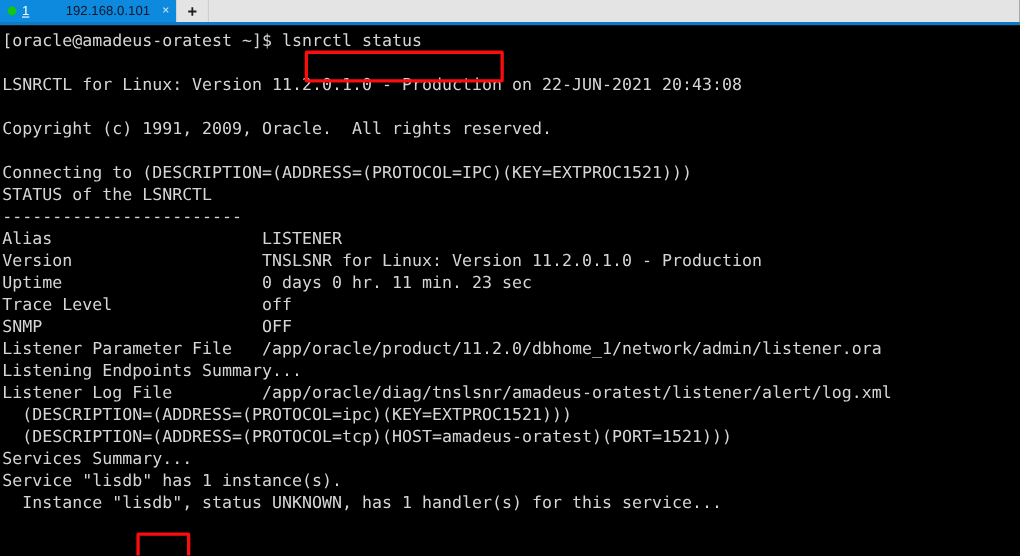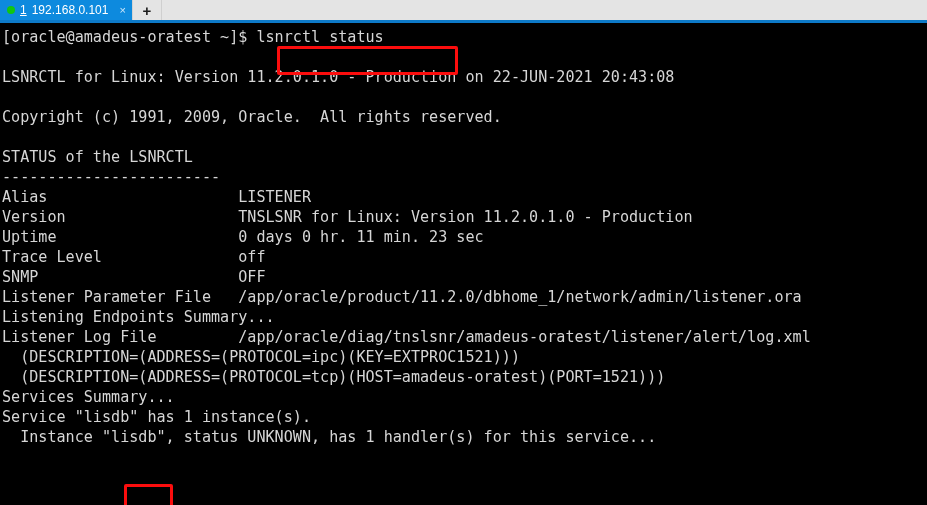--- a/index.html
+++ b/index.html
@@ -43,22 +43,23 @@
     background: #12c712;
     flex: 0 0 auto;
   }
   .tab-index {
     text-decoration: underline;
     font-size: 12px;
     color: #ffffff;
   }
   .tab-title {
     font-size: 12px;
-    color: #ffffff;
+    color: #0f172a;
     white-space: nowrap;
+    margin-left: 28px;
   }
   .tab-close {
     margin-left: 6px;
     font-size: 11px;
     color: #cfe8fa;
     line-height: 1;
     cursor: pointer;
   }
   .newtab {
     width: 28px;
@@ -133,20 +134,21 @@
 </div>
 
 <div class="terminal">
   <div id="terminal-lines">
       <div class="term-line">[oracle@amadeus-oratest ~]$ lsnrctl status</div>
       <div class="term-line blank">&nbsp;</div>
       <div class="term-line">LSNRCTL for Linux: Version 11.2.0.1.0 - Production on 22-JUN-2021 20:43:08</div>
       <div class="term-line blank">&nbsp;</div>
       <div class="term-line">Copyright (c) 1991, 2009, Oracle.  All rights reserved.</div>
       <div class="term-line blank">&nbsp;</div>
+      <div class="term-line">Connecting to (DESCRIPTION=(ADDRESS=(PROTOCOL=IPC)(KEY=EXTPROC1521)))</div>
       <div class="term-line">STATUS of the LSNRCTL</div>
       <div class="term-line">------------------------</div>
       <div class="term-line">Alias                     LISTENER</div>
       <div class="term-line">Version                   TNSLSNR for Linux: Version 11.2.0.1.0 - Production</div>
       <div class="term-line">Uptime                    0 days 0 hr. 11 min. 23 sec</div>
       <div class="term-line">Trace Level               off</div>
       <div class="term-line">SNMP                      OFF</div>
       <div class="term-line">Listener Parameter File   /app/oracle/product/11.2.0/dbhome_1/network/admin/listener.ora</div>
       <div class="term-line">Listening Endpoints Summary...</div>
       <div class="term-line">Listener Log File         /app/oracle/diag/tnslsnr/amadeus-oratest/listener/alert/log.xml</div>

